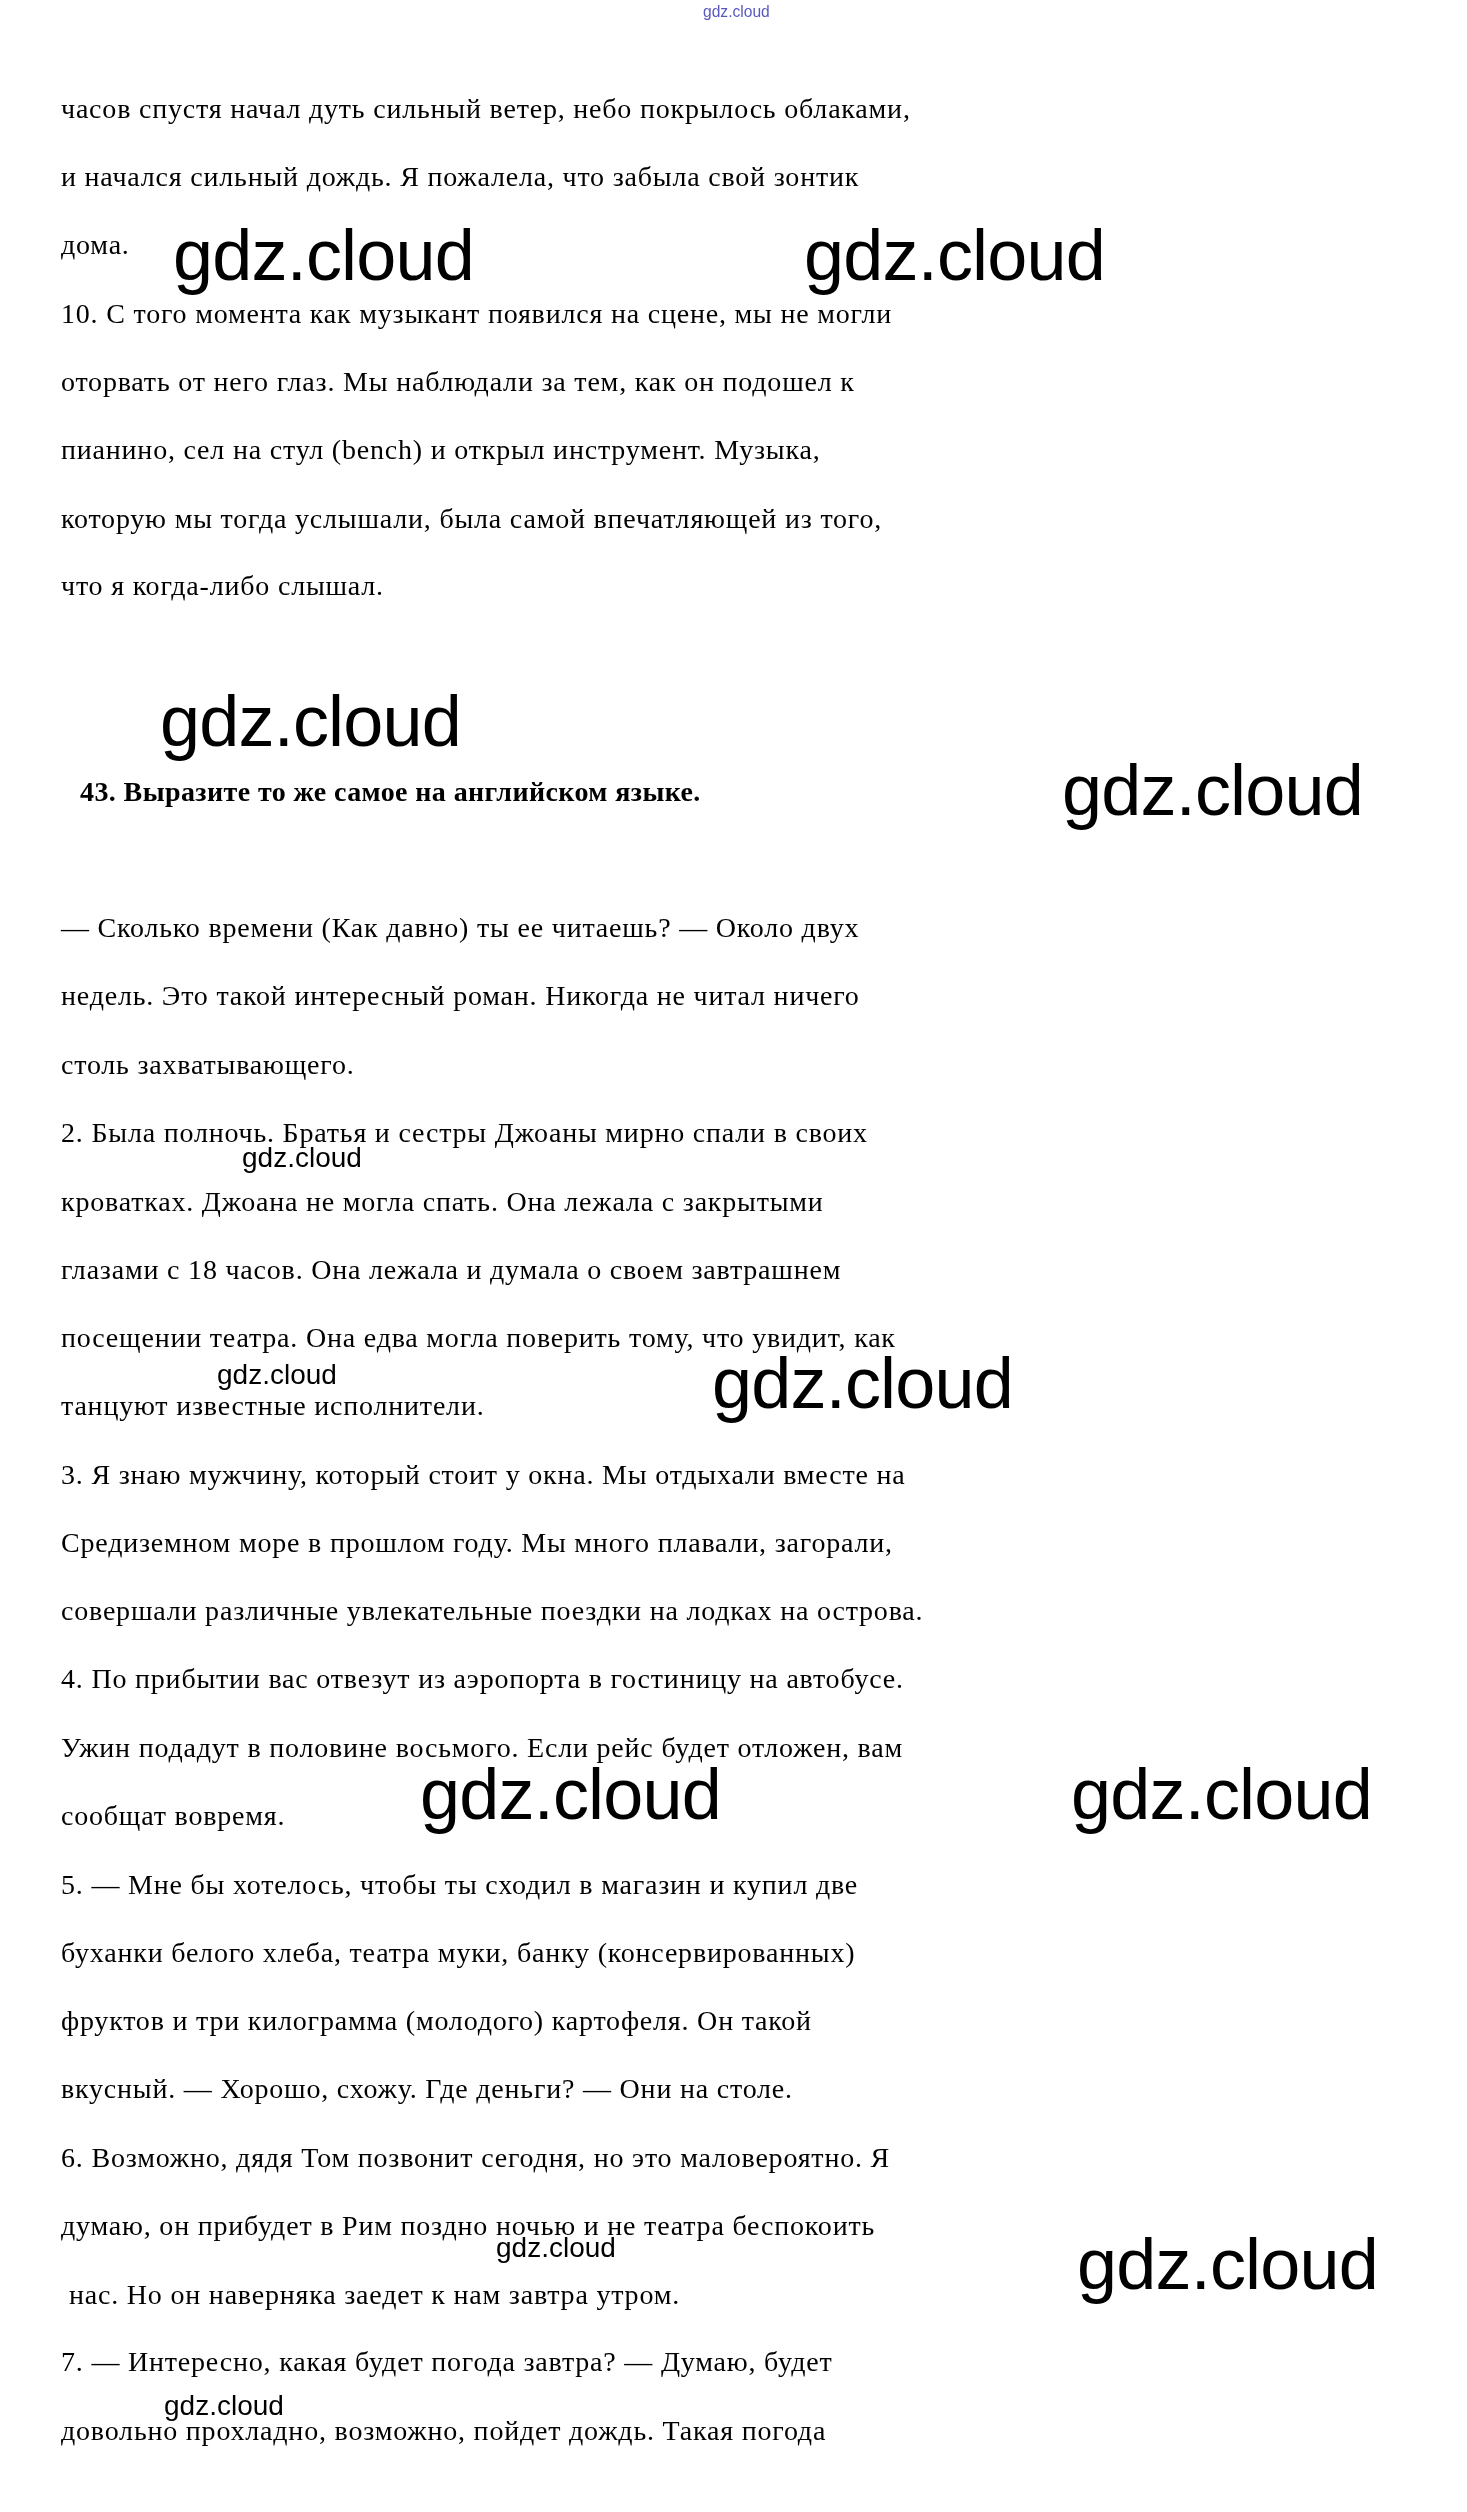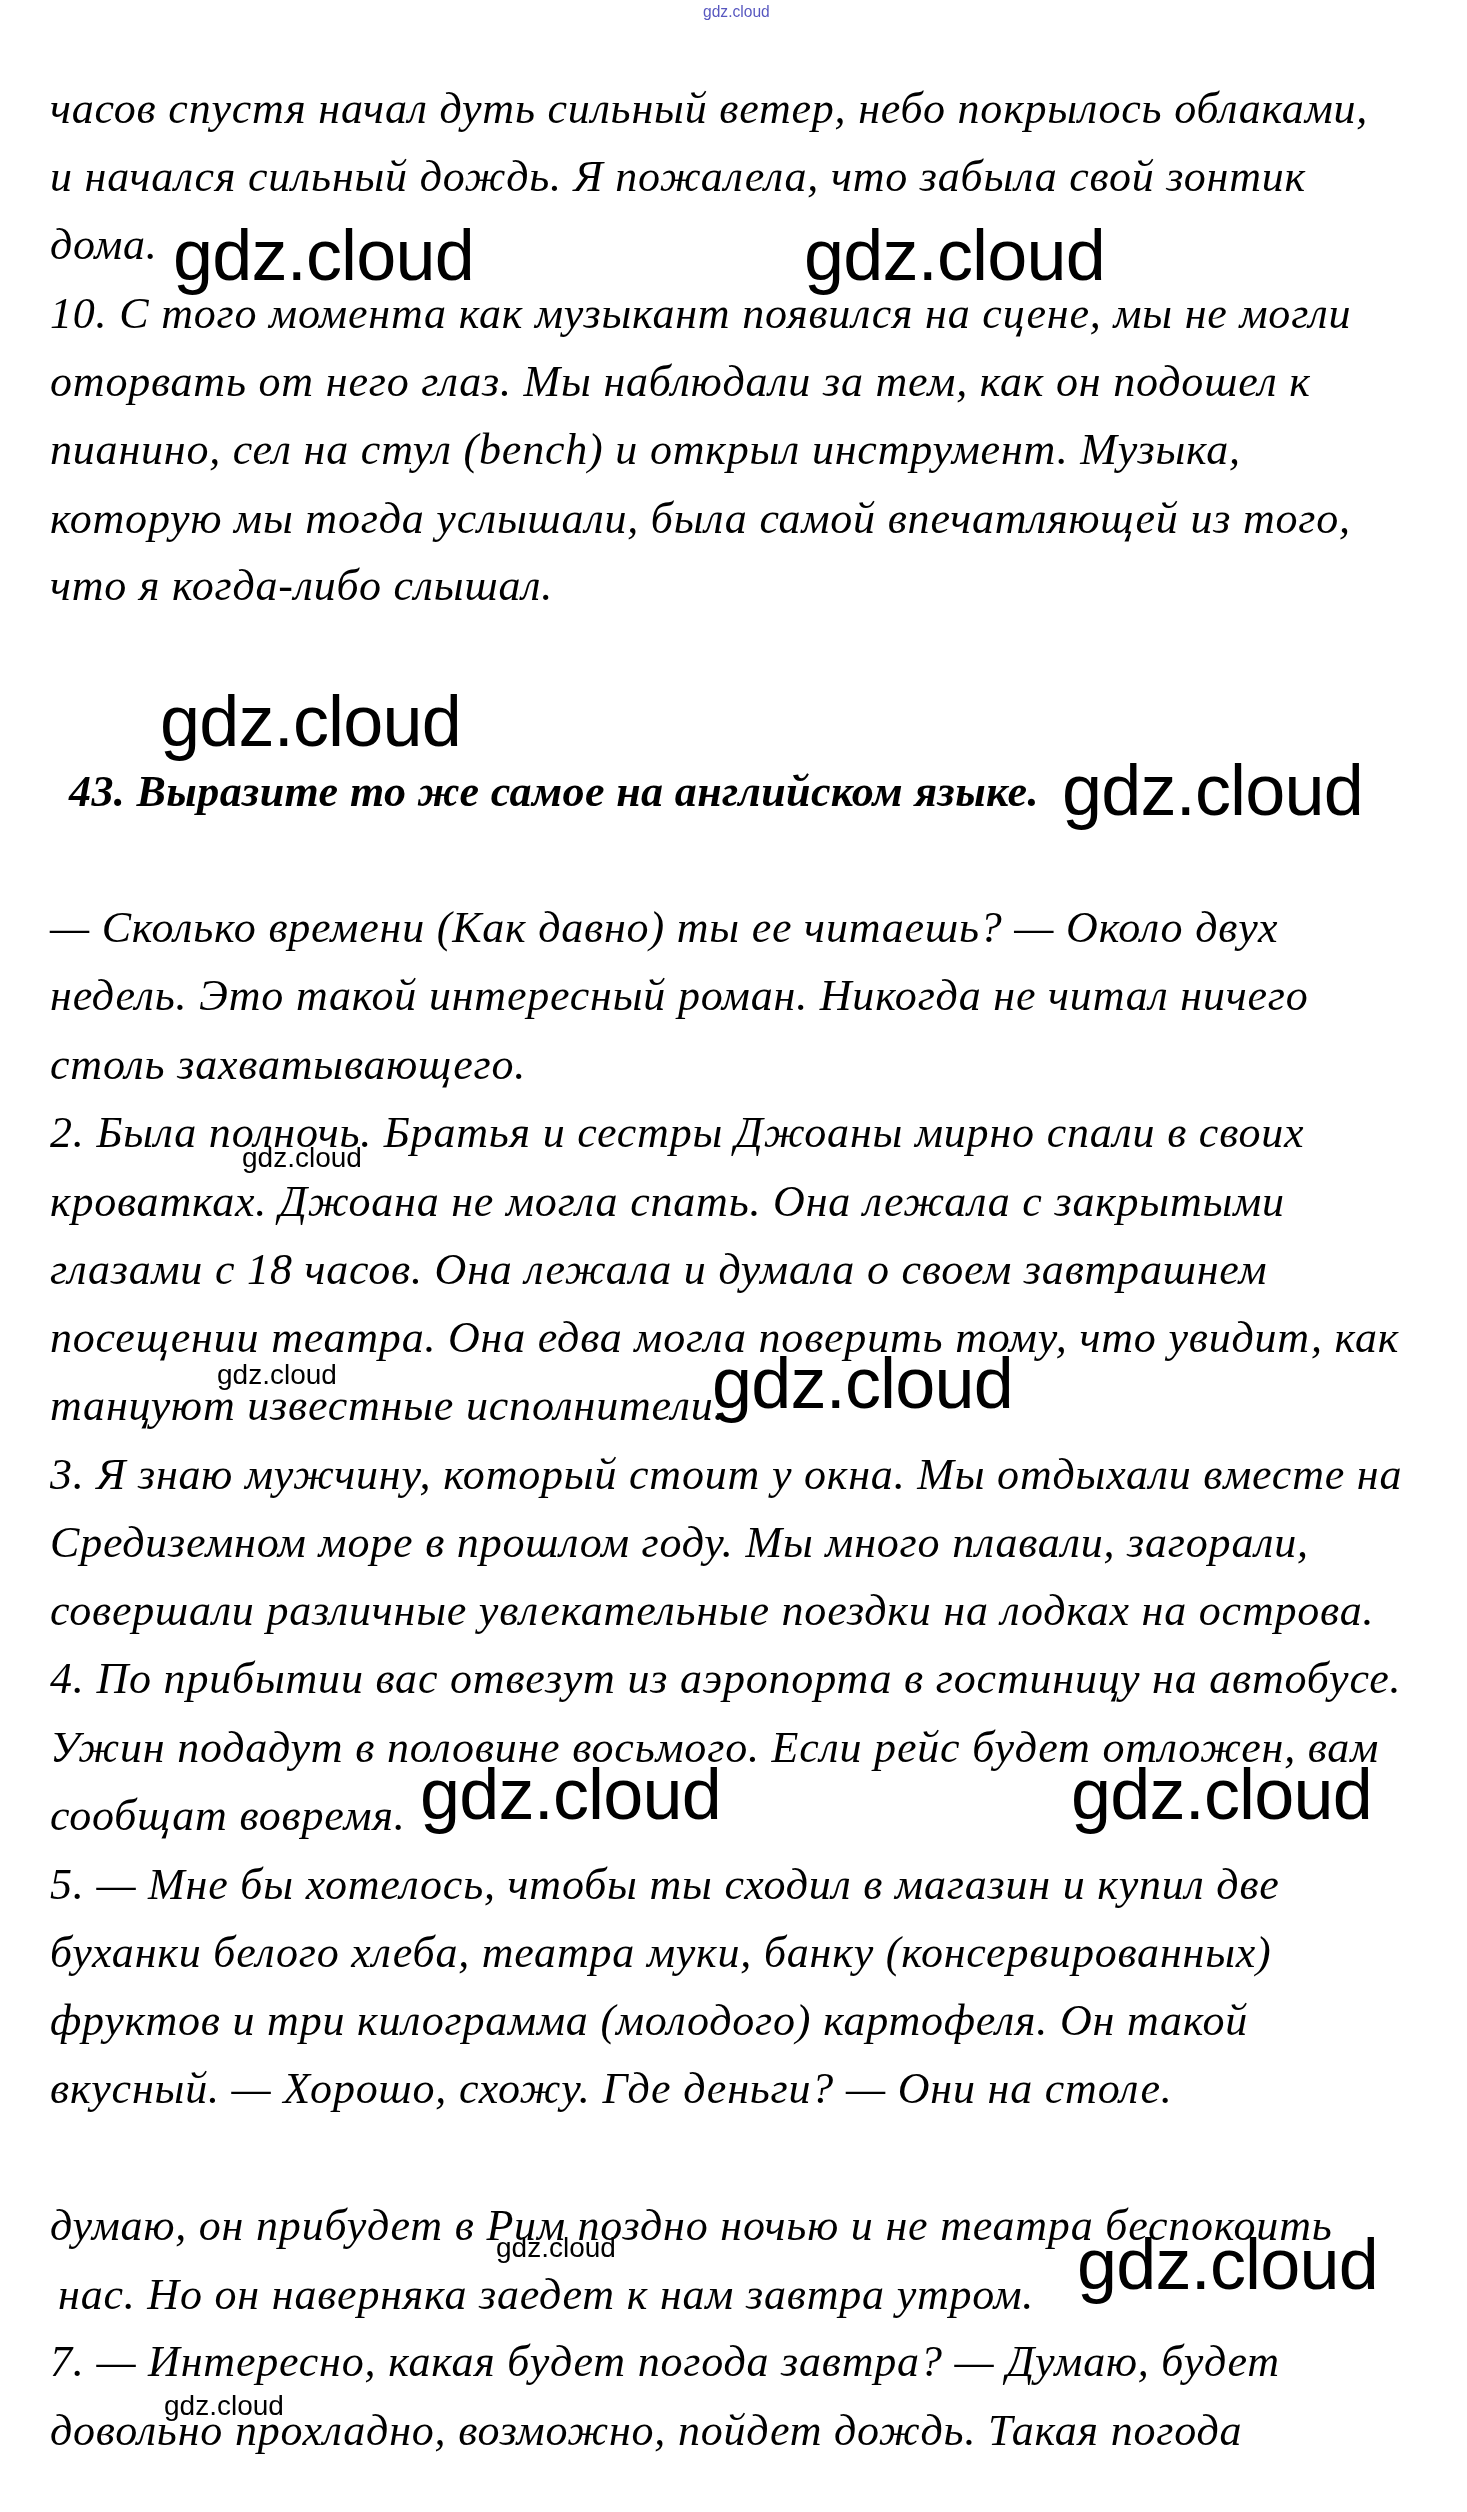--- a/index.html
+++ b/index.html
@@ -10,28 +10,27 @@
   .page {
     position: relative;
     width: 1468px;
     height: 2512px;
     background: #ffffff;
     overflow: hidden;
     font-family: "Liberation Serif", serif;
   }
   .line {
     position: absolute;
-    left: 50px;
+    left: 61px;
     font-family: "Liberation Serif", serif;
-    font-size: 44px;
+    font-size: 28px;
     line-height: 44px;
     letter-spacing: 0.8px;
     white-space: nowrap;
     color: #000000;
-    font-style: italic;
   }
   .line.bold {
     font-weight: bold;
     letter-spacing: 0.4px;
     margin-left: 19px;
   }
   .wm {
     position: absolute;
     font-family: "Liberation Sans", sans-serif;
     color: #000000;
@@ -76,20 +75,21 @@
     <div class="line" style="top: 1453px; color: rgb(0, 0, 0);">3. Я знаю мужчину, который стоит у окна. Мы отдыхали вместе на</div>
     <div class="line" style="top: 1521px; color: rgb(0, 0, 0);">Средиземном море в прошлом году. Мы много плавали, загорали,</div>
     <div class="line" style="top: 1589px; color: rgb(0, 0, 0);">совершали различные увлекательные поездки на лодках на острова.</div>
     <div class="line" style="top: 1657px; color: rgb(0, 0, 0);">4. По прибытии вас отвезут из аэропорта в гостиницу на автобусе.</div>
     <div class="line" style="top: 1726px; color: rgb(0, 0, 0);">Ужин подадут в половине восьмого. Если рейс будет отложен, вам</div>
     <div class="line" style="top: 1794px; color: rgb(0, 0, 0);">сообщат вовремя.</div>
     <div class="line" style="top: 1863px; color: rgb(0, 0, 0);">5. — Мне бы хотелось, чтобы ты сходил в магазин и купил две</div>
     <div class="line" style="top: 1931px; color: rgb(0, 0, 0);">буханки белого хлеба, театра муки, банку (консервированных)</div>
     <div class="line" style="top: 1999px; color: rgb(0, 0, 0);">фруктов и три килограмма (молодого) картофеля. Он такой</div>
     <div class="line" style="top: 2067px; color: rgb(0, 0, 0);">вкусный. — Хорошо, схожу. Где деньги? — Они на столе.</div>
+    <div class="line" style="top: 2136px; color: rgb(0, 0, 0);">6. Возможно, дядя Том позвонит сегодня, но это маловероятно. Я</div>
     <div class="line" style="top: 2204px; color: rgb(0, 0, 0);">думаю, он прибудет в Рим поздно ночью и не театра беспокоить</div>
     <div class="line" style="top: 2273px; color: rgb(0, 0, 0); margin-left: 8px;">нас. Но он наверняка заедет к нам завтра утром.</div>
     <div class="line" style="top: 2340px; color: rgb(0, 0, 0);">7. — Интересно, какая будет погода завтра? — Думаю, будет</div>
     <div class="line" style="top: 2409px; color: rgb(0, 0, 0);">довольно прохладно, возможно, пойдет дождь. Такая погода</div>
     <div class="wm wm-tiny" style="left: 703px; top: 3.9px; color: rgb(58, 58, 181);">gdz.cloud</div>
     <div class="wm wm-big" style="left: 173px; top: 219px; color: rgb(0, 0, 0);">gdz.cloud</div>
     <div class="wm wm-big" style="left: 804px; top: 219px; color: rgb(0, 0, 0);">gdz.cloud</div>
     <div class="wm wm-big" style="left: 160px; top: 685px; color: rgb(0, 0, 0);">gdz.cloud</div>
     <div class="wm wm-big" style="left: 1062px; top: 754px; color: rgb(0, 0, 0);">gdz.cloud</div>
     <div class="wm wm-small" style="left: 242px; top: 1144px; color: rgb(0, 0, 0);">gdz.cloud</div>

